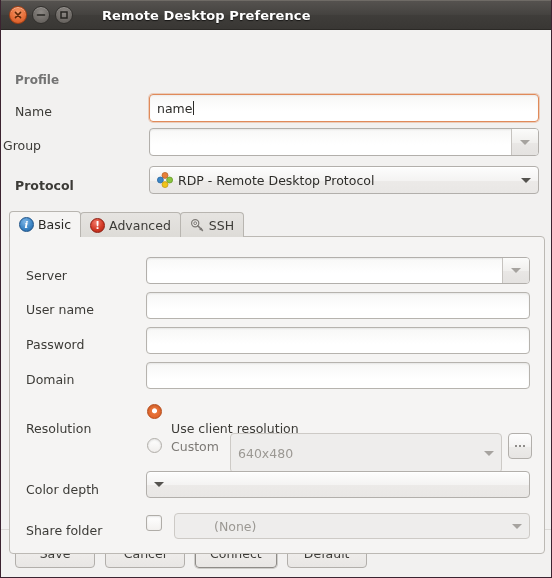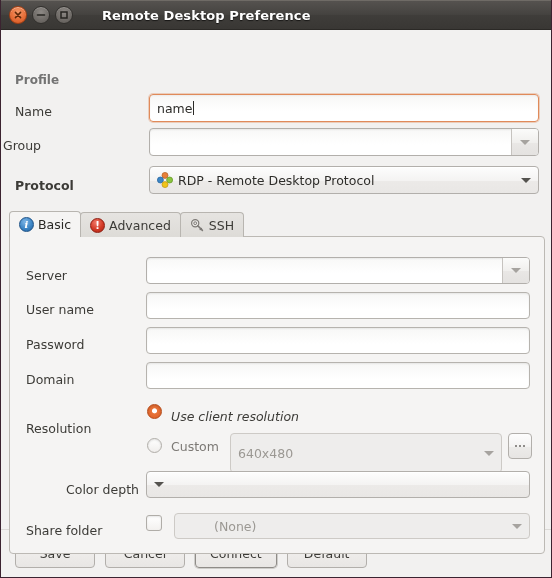--- a/index.html
+++ b/index.html
@@ -431,35 +431,35 @@
         <span></span>
       </div>
 
       <div class="row-label" style="left:16px; top:135px;">Domain</div>
       <div class="field" style="left:136px; top:125px; width:384px; height:27px;">
         <span></span>
       </div>
 
       <div class="row-label" style="left:16px; top:160px;margin-top:24px;">Resolution</div>
       <div class="radio checked" style="left:137px; top:167px;"></div>
-      <div class="row-label" style="left:161px; top:172px;font-style:italic;">Use client resolution</div>
+      <div class="row-label" style="left:161px; top:184px;">Use client resolution</div>
 
       <div class="radio" style="left:137px; top:201px;"></div>
       <div class="row-label" style="left:161px; top:202px; color:#7c7975;">Custom</div>
       <div class="combo disabled" style="left:220px; top:196px; width:272px; height:40px;">
         <span class="combo-text">640x480</span>
         <span class="arrow-down light"></span>
       </div>
       <div class="dots-btn" style="left:498px; top:196px; width:24px; height:26px;">
         <i></i>
         <i></i>
         <i></i>
       </div>
 
-      <div class="row-label" style="left:16px; top:245px;margin-left:40px;">Color depth</div>
+      <div class="row-label" style="left:16px; top:245px;">Color depth</div>
       <div class="combo" style="left:136px; top:234px; width:384px; height:27px;">
         <span class="arrow-down"></span>
       </div>
 
       <div class="row-label" style="left:16px; top:286px;">Share folder</div>
       <div class="checkbox" style="left:136px; top:278px;"></div>
       <div class="combo disabled" style="left:164px; top:276px; width:356px; height:26px;">
         <span class="combo-text" style="padding-left:32px;">(None)</span>
         <span class="arrow-down light"></span>
       </div>

